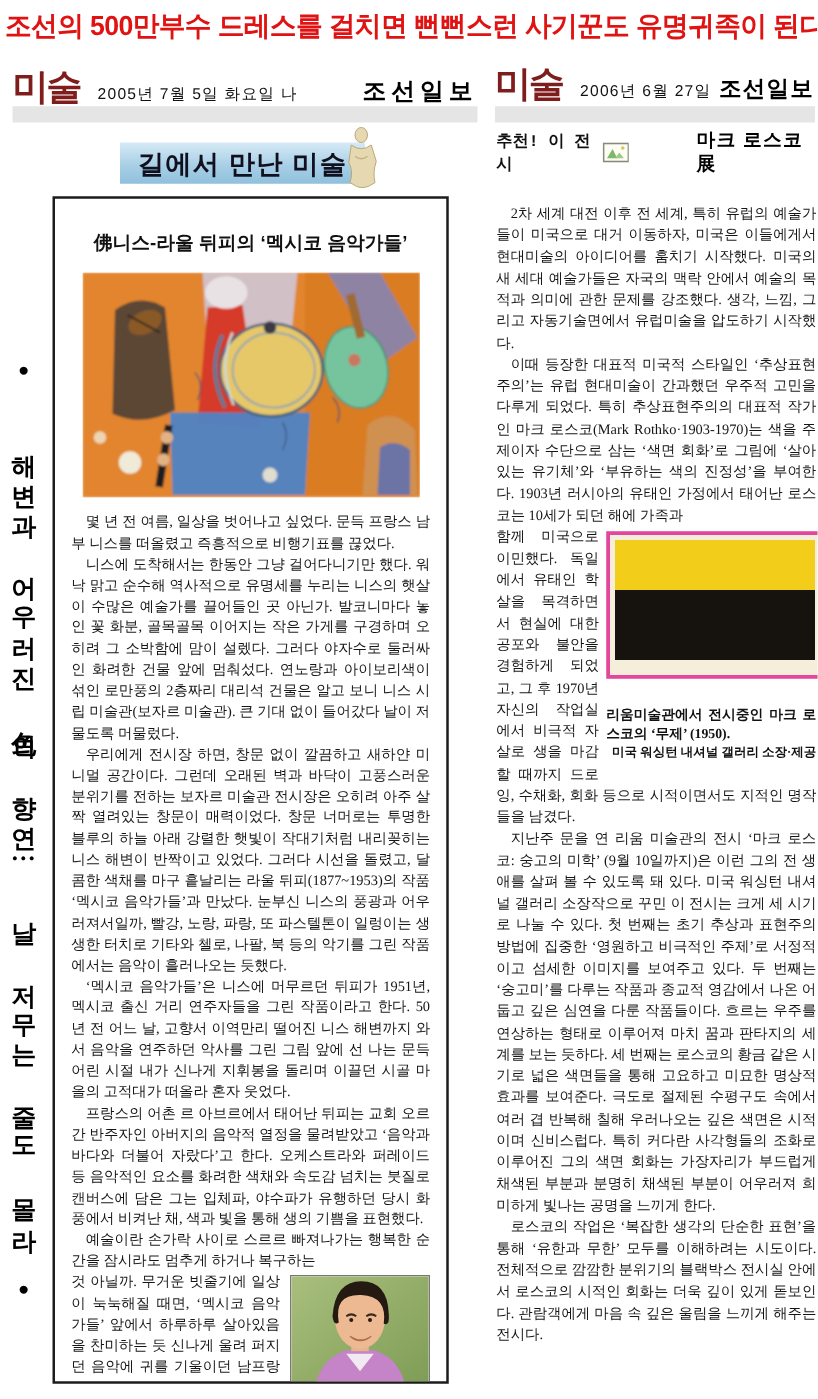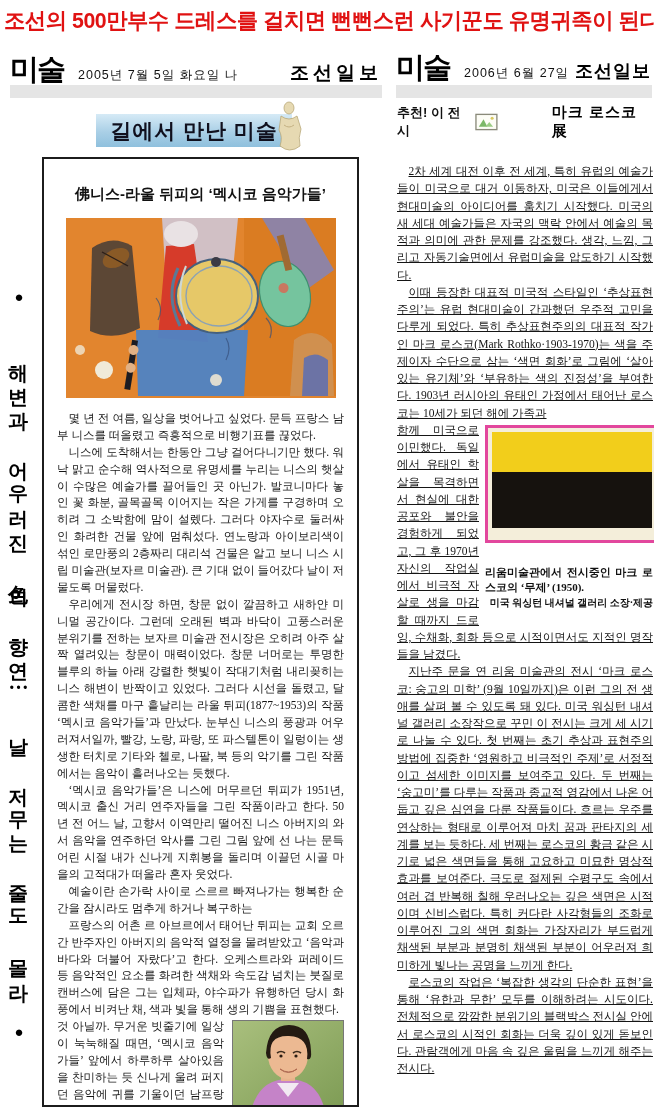--- a/index.html
+++ b/index.html
@@ -14,21 +14,21 @@
     position:absolute;top:6px;left:4px;width:648px;
     font-family:"Liberation Sans","DejaVu Sans",sans-serif;
     font-weight:900;font-size:22px;letter-spacing:-0.5px;color:#e01212;
     white-space:nowrap;transform:scaleX(.97);transform-origin:left;
   }
 
   
   .masthead{position:absolute;display:flex;align-items:baseline;}
   .masthead .logo{
     font-family:"Liberation Sans","DejaVu Sans",sans-serif;
-    font-weight:900;font-size:29px;letter-spacing:-2px;color:#000000;
+    font-weight:900;font-size:29px;letter-spacing:-2px;color:#7f1d1d;
   }
   .masthead .date{
     font-family:"Liberation Sans","DejaVu Sans",sans-serif;
     font-weight:400;font-size:12.5px;color:#111;margin-left:14px;letter-spacing:1px;
   }
   .masthead .paper{
     font-weight:900;font-size:19px;color:#000;letter-spacing:4px;white-space:nowrap;
   }
   #masthead-left{top:50px;left:10px;width:372px;}
   #masthead-left .paper{margin-left:auto;}
@@ -80,29 +80,29 @@
   .pq-bullet{font-size:15px;line-height:1;color:#000;margin:2px 0;}
   .pq-text{
     flex:1;writing-mode:vertical-rl;text-orientation:upright;
     font-weight:700;font-size:20px;letter-spacing:4px;color:#000;
     margin:42px 0 30px 0;white-space:nowrap;
   }
 
   
   .right-col{position:absolute;left:397px;top:103px;width:256px;}
   .kicker-row{display:flex;align-items:center;}
-  .kicker{font-family:Liberation Sans, sans-serif;font-weight:800;font-size:13px;color:#111;}
+  .kicker{font-family:Liberation Mono, monospace;font-weight:800;font-size:13px;color:#111;}
   .pic-icon{margin-left:5px;}
   .exhibit{font-family:"Liberation Sans","DejaVu Sans",sans-serif;font-weight:800;font-size:15px;color:#000;margin-left:54px;letter-spacing:1px;}
   .right-title{
     margin:30px 0 0 0;font-family:"Liberation Sans","DejaVu Sans",sans-serif;
     font-weight:500;font-size:27px;letter-spacing:3px;color:#151515;
   }
   .right-body{margin-top:22px;font-size:11.5px;line-height:1.5;text-align:justify;color:#151515;}
-  .right-body p{margin:0;text-indent:1em;text-decoration:underline;}
+  .right-body p{margin:0;text-indent:1em;}
   .right-body p.noindent{text-indent:0;}
 
   .rothko-fig{
     float:right;width:168px;margin:3px 0 4px 6px;
   }
   .rothko-frame{
     width:160px;height:104px;border:3px solid #e2479d;background:#f4eeda;
     padding:4px;box-sizing:content-box;
   }
   .rothko-yellow{width:100%;height:40px;background:#f2ce1b;}
@@ -193,23 +193,23 @@
         <circle cx="14" cy="132" r="5" fill="#f0e7d4" opacity="0.8"></circle>
         <path d="M90 80 q8 10 2 22 M160 120 q6 10 0 22 M200 100 q8 8 4 20" stroke="#35507a" stroke-width="1.2" fill="none" opacity="0.7"></path>
       </g>
     </svg>
   </div>
 
   <div class="body-text">
     <p>몇 년 전 여름, 일상을 벗어나고 싶었다. 문득 프랑스 남부 니스를 떠올렸고 즉흥적으로 비행기표를 끊었다.</p>
     <p>니스에 도착해서는 한동안 그냥 걸어다니기만 했다. 워낙 맑고 순수해 역사적으로 유명세를 누리는 니스의 햇살이 수많은 예술가를 끌어들인 곳 아닌가. 발코니마다 놓인 꽃 화분, 골목골목 이어지는 작은 가게를 구경하며 오히려 그 소박함에 맘이 설렜다. 그러다 야자수로 둘러싸인 화려한 건물 앞에 멈춰섰다. 연노랑과 아이보리색이 섞인 로만풍의 2층짜리 대리석 건물은 알고 보니 니스 시립 미술관(보자르 미술관). 큰 기대 없이 들어갔다 날이 저물도록 머물렀다.</p>
     <p>우리에게 전시장 하면, 창문 없이 깔끔하고 새하얀 미니멀 공간이다. 그런데 오래된 벽과 바닥이 고풍스러운 분위기를 전하는 보자르 미술관 전시장은 오히려 아주 살짝 열려있는 창문이 매력이었다. 창문 너머로는 투명한 블루의 하늘 아래 강렬한 햇빛이 작대기처럼 내리꽂히는 니스 해변이 반짝이고 있었다. 그러다 시선을 돌렸고, 달콤한 색채를 마구 흩날리는 라울 뒤피(1877~1953)의 작품 ‘멕시코 음악가들’과 만났다. 눈부신 니스의 풍광과 어우러져서일까, 빨강, 노랑, 파랑, 또 파스텔톤이 일렁이는 생생한 터치로 기타와 첼로, 나팔, 북 등의 악기를 그린 작품에서는 음악이 흘러나오는 듯했다.</p>
-    <p>‘멕시코 음악가들’은 니스에 머무르던 뒤피가 1951년, 멕시코 출신 거리 연주자들을 그린 작품이라고 한다. 50년 전 어느 날, 고향서 이역만리 떨어진 니스 아버지의 와서 음악을 연주하던 악사를 그린 그림 앞에 선 나는 문득 어린 시절 내가 신나게 지휘봉을 돌리며 이끌던 시골 마을의 고적대가 떠올라 혼자 웃었다.</p>
+    <p>‘멕시코 음악가들’은 니스에 머무르던 뒤피가 1951년, 멕시코 출신 거리 연주자들을 그린 작품이라고 한다. 50년 전 어느 날, 고향서 이역만리 떨어진 니스 해변까지 와서 음악을 연주하던 악사를 그린 그림 앞에 선 나는 문득 어린 시절 내가 신나게 지휘봉을 돌리며 이끌던 시골 마을의 고적대가 떠올라 혼자 웃었다.</p>
+    <p>프랑스의 어촌 르 아브르에서 태어난 뒤피는 교회 오르간 반주자인 아버지의 음악적 열정을 물려받았고 ‘음악과 바다와 더불어 자랐다’고 한다. 오케스트라와 퍼레이드 등 음악적인 요소를 화려한 색채와 속도감 넘치는 붓질로 캔버스에 담은 그는 입체파, 야수파가 유행하던 당시 화풍에서 비켜난 채, 색과 빛을 통해 생의 기쁨을 표현했다.</p>
     <p>예술이란 손가락 사이로 스르르 빠져나가는 행복한 순간을 잠시라도 멈추게 하거나 복구하는</p>
-    <p>프랑스의 어촌 르 아브르에서 태어난 뒤피는 교회 오르간 반주자인 아버지의 음악적 열정을 물려받았고 ‘음악과 바다와 더불어 자랐다’고 한다. 오케스트라와 퍼레이드 등 음악적인 요소를 화려한 색채와 속도감 넘치는 붓질로 캔버스에 담은 그는 입체파, 야수파가 유행하던 당시 화풍에서 비켜난 채, 색과 빛을 통해 생의 기쁨을 표현했다.</p>
     <div>
       <div class="portrait-fig">
         <svg width="110" height="90" viewBox="0 0 110 90">
           <defs>
             <linearGradient id="bgph" x1="0" y1="0" x2="1" y2="1">
               <stop offset="0" stop-color="#a9bf7d"></stop>
                 <stop offset="1" stop-color="#7e9c55"></stop>
             </linearGradient>
           </defs>
           <rect width="110" height="90" fill="url(#bgph)"></rect>

